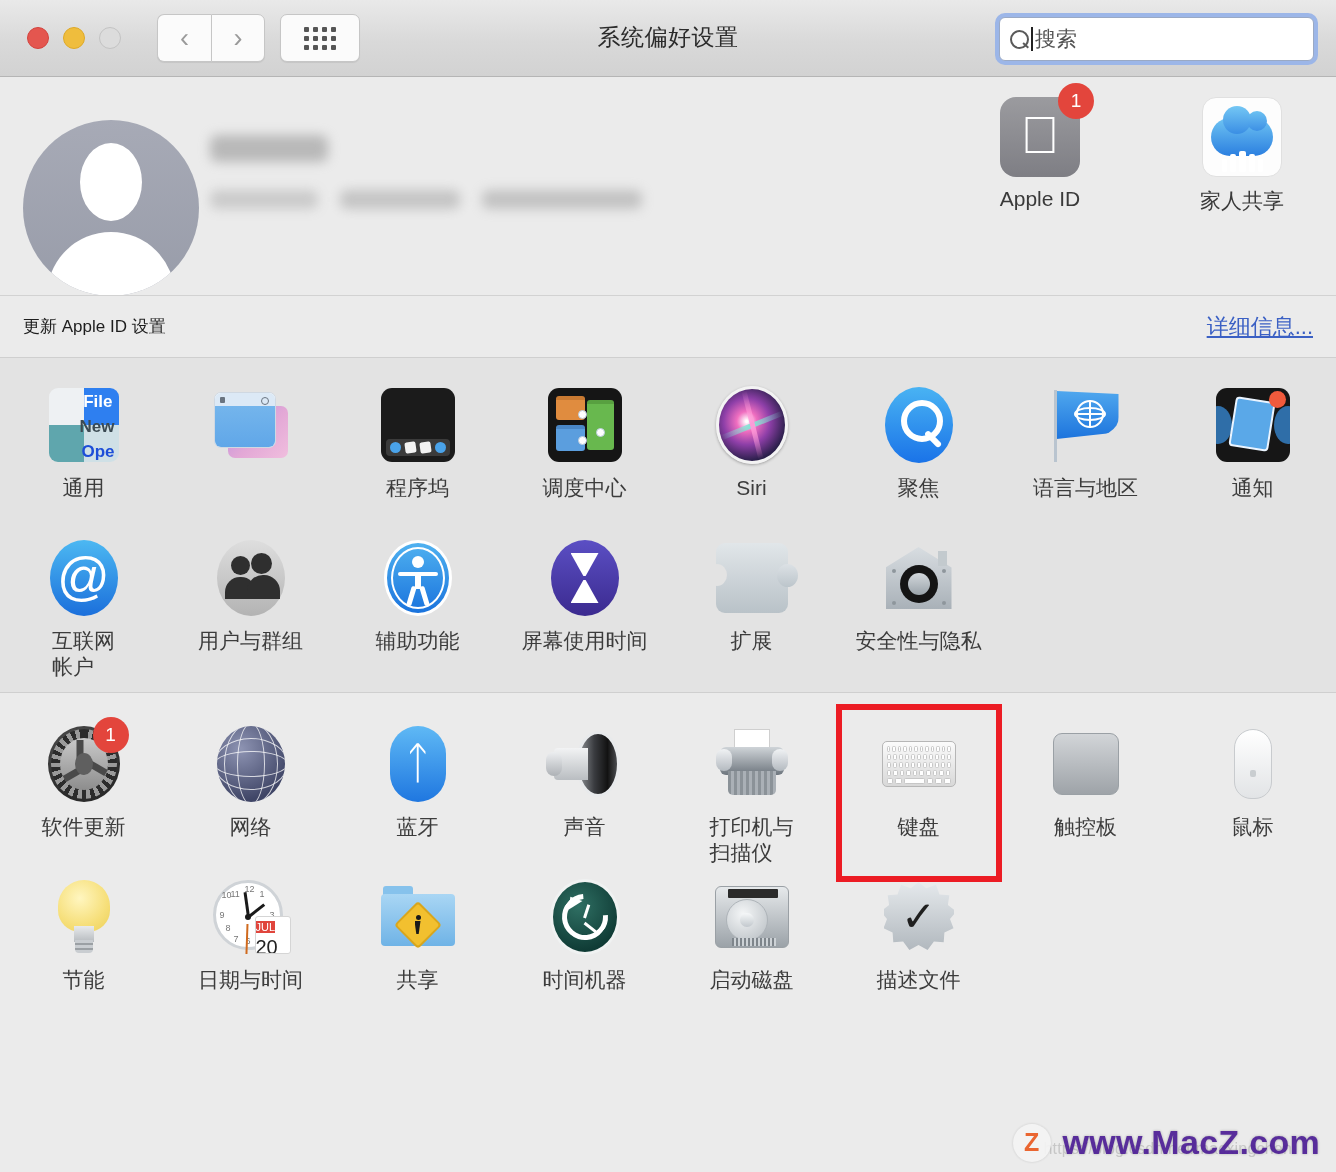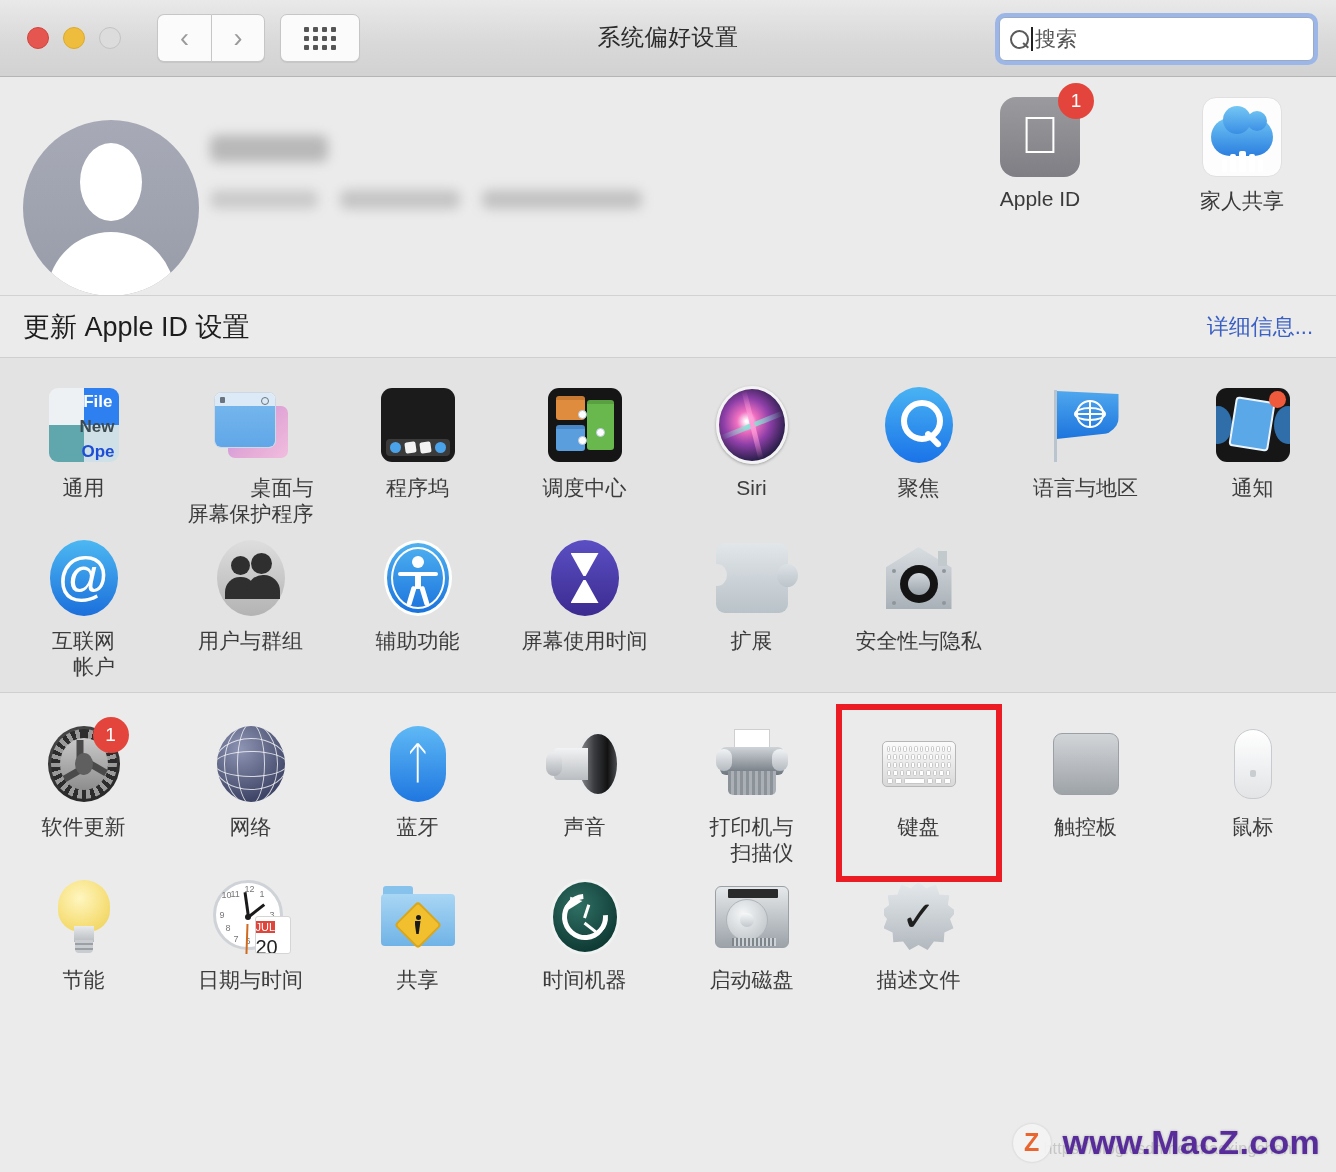--- a/index.html
+++ b/index.html
@@ -140,37 +140,37 @@
   .p.m { width:6px; height:18px; border-radius:2px; }
   .p.l { width:7px; height:21px; border-radius:2px; }
 
   
   .updaterow {
     position:relative; height:62px; background:#ebebeb;
     border-top:1px solid #d2d2d2;
     display:flex; align-items:center; justify-content:space-between;
     padding:0 23px;
   }
-  .updaterow .txt { font-size:27px; color:#1d1d1d; }
-  .updaterow .link { font-size:22px; color:#3b60c4; }
+  .updaterow .txt { font-size:17px; color:#1d1d1d; }
+  .updaterow .link { font-size:22px; color:#3b60c4;text-decoration:underline; }
 
   
   .band { background:#e3e3e3; border-top:1px solid #cfcfcf; padding:18px 0 10px; }
   .band.alt { background:#ebebeb; border-top:1px solid #cfcfcf; padding:22px 0 14px; }
   .rowgrid { display:grid; grid-template-columns:repeat(8,1fr); }
   .cell {
     position:relative; display:flex; flex-direction:column; align-items:center;
     padding-top:8px; min-height:153px;
   }
   .cell .iconbox {
     width:82px; height:82px; position:relative;
     display:flex; align-items:center; justify-content:center;
   }
   .cell .caption {
-    margin-top:9px; font-size:21px; color:#3c3c3c; line-height:1.22; text-align:right;
+    margin-top:9px; font-size:21px; color:#3c3c3c; line-height:1.22; text-align:left;
     white-space:pre-line;
   }
 
   .redbox {
     position:absolute; left:50%; transform:translateX(-50%);
     top:-11px; width:166px; height:178px;
     border:6px solid #ec1c24; background:transparent; pointer-events:none;
   }
 
   
@@ -606,22 +606,20 @@
       <div class="cell">
         <div class="iconbox">
           <div class="ic ic-desk">
             <div class="back"></div>
             <div class="front">
                 <div class="bar"></div>
                 <div class="body2"></div>
               </div>
           </div>
         </div>
-        <div class="caption">桌面与
-屏幕保护程序</div>
       </div>
 
       <div class="cell">
         <div class="iconbox">
           <div class="ic-dock">
             <div class="tray">
                 <i></i>
                 <i class="sq"></i>
                 <i class="sq"></i>
                 <i></i>

